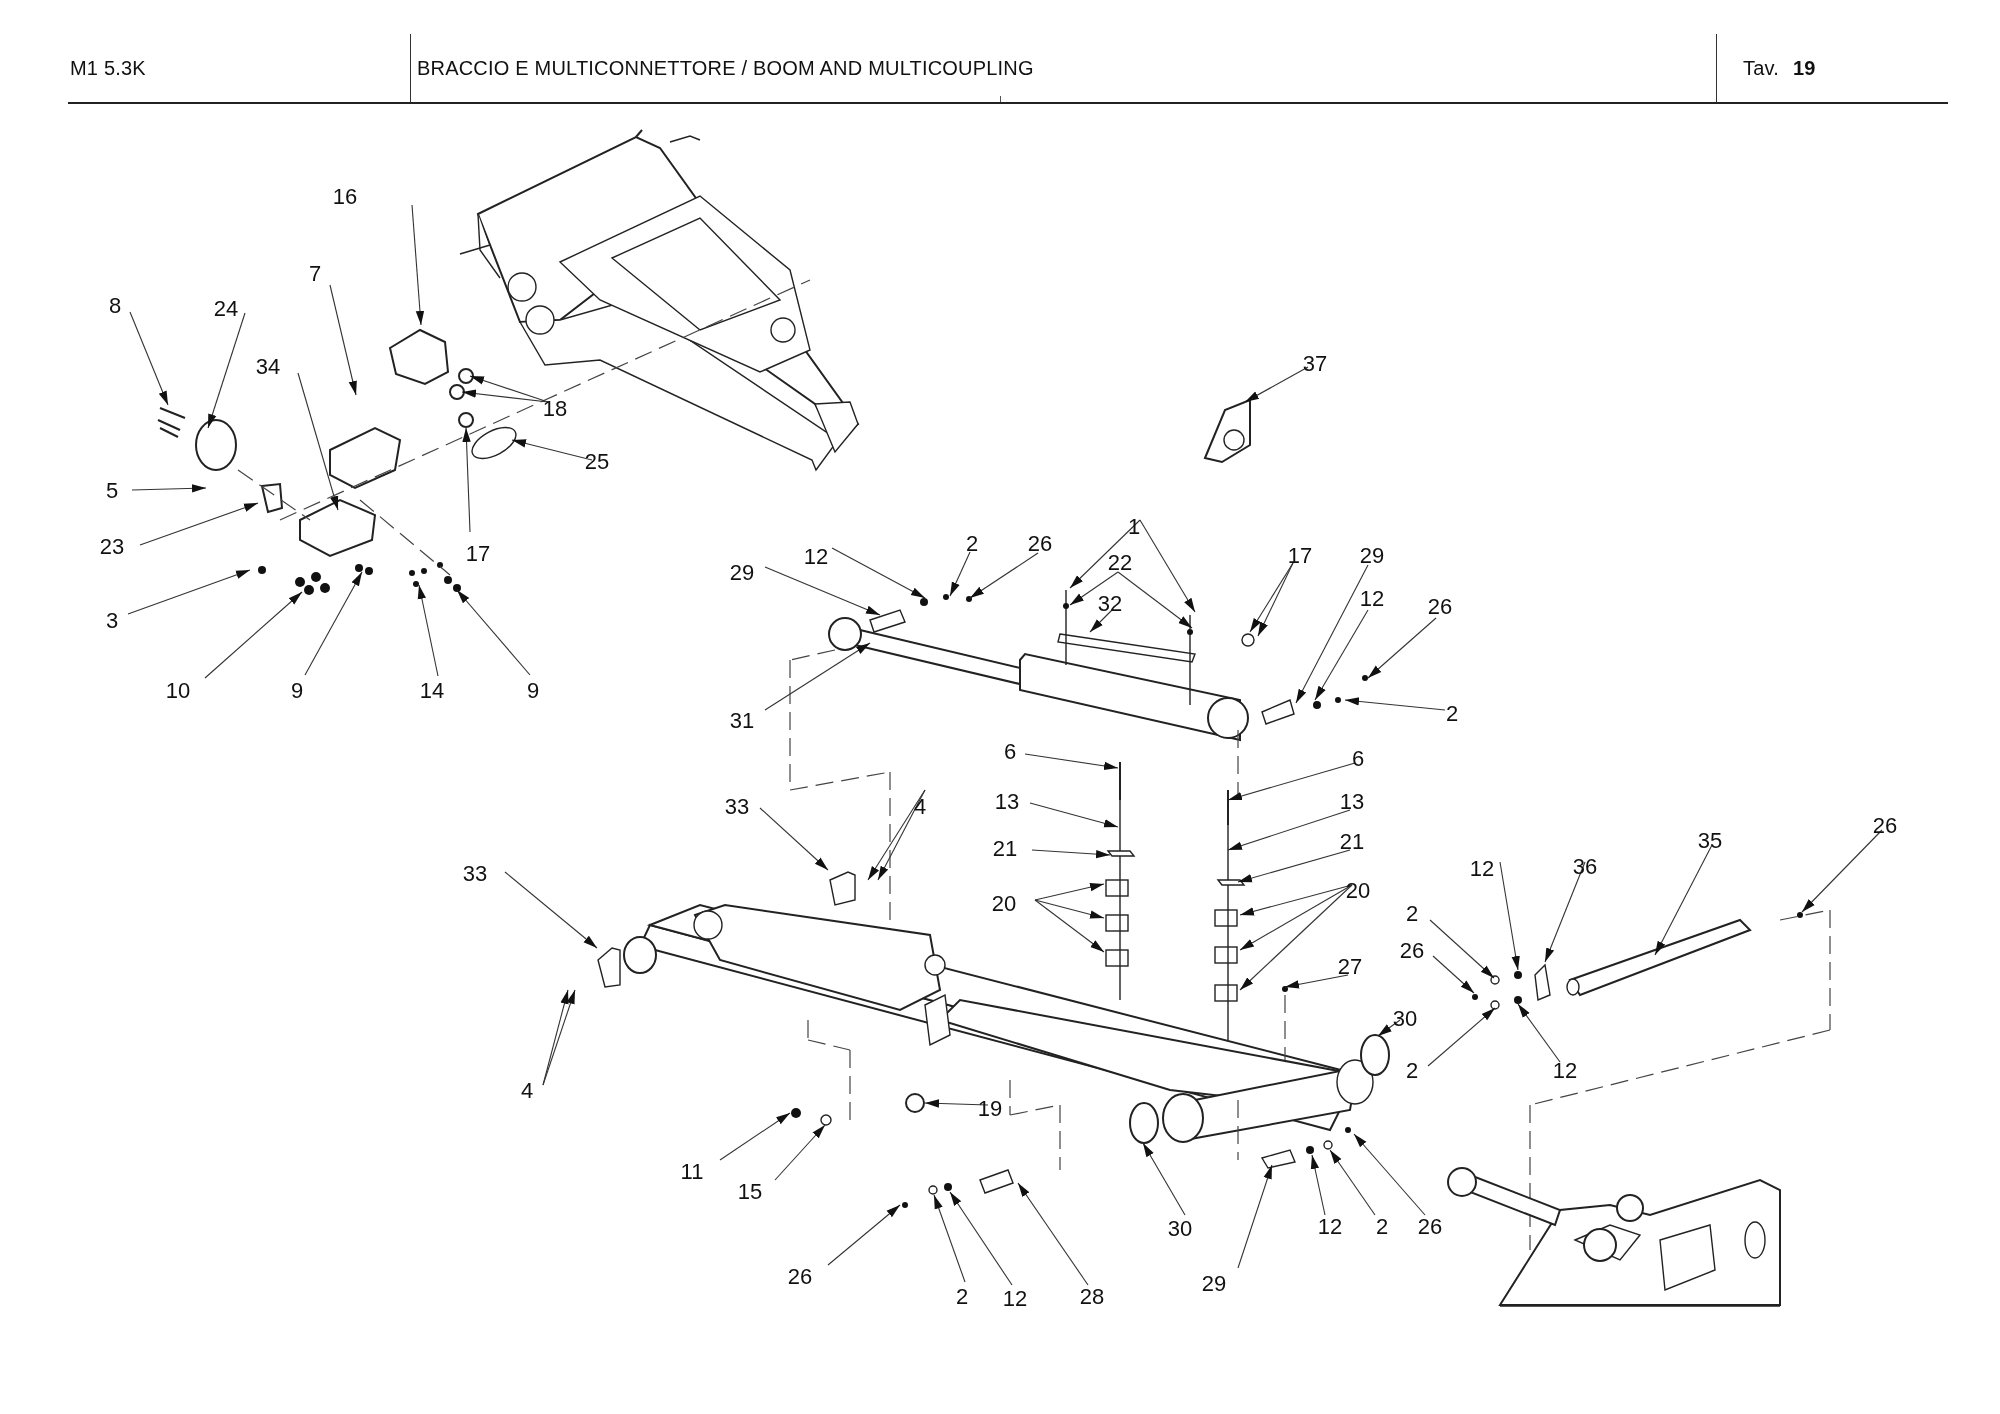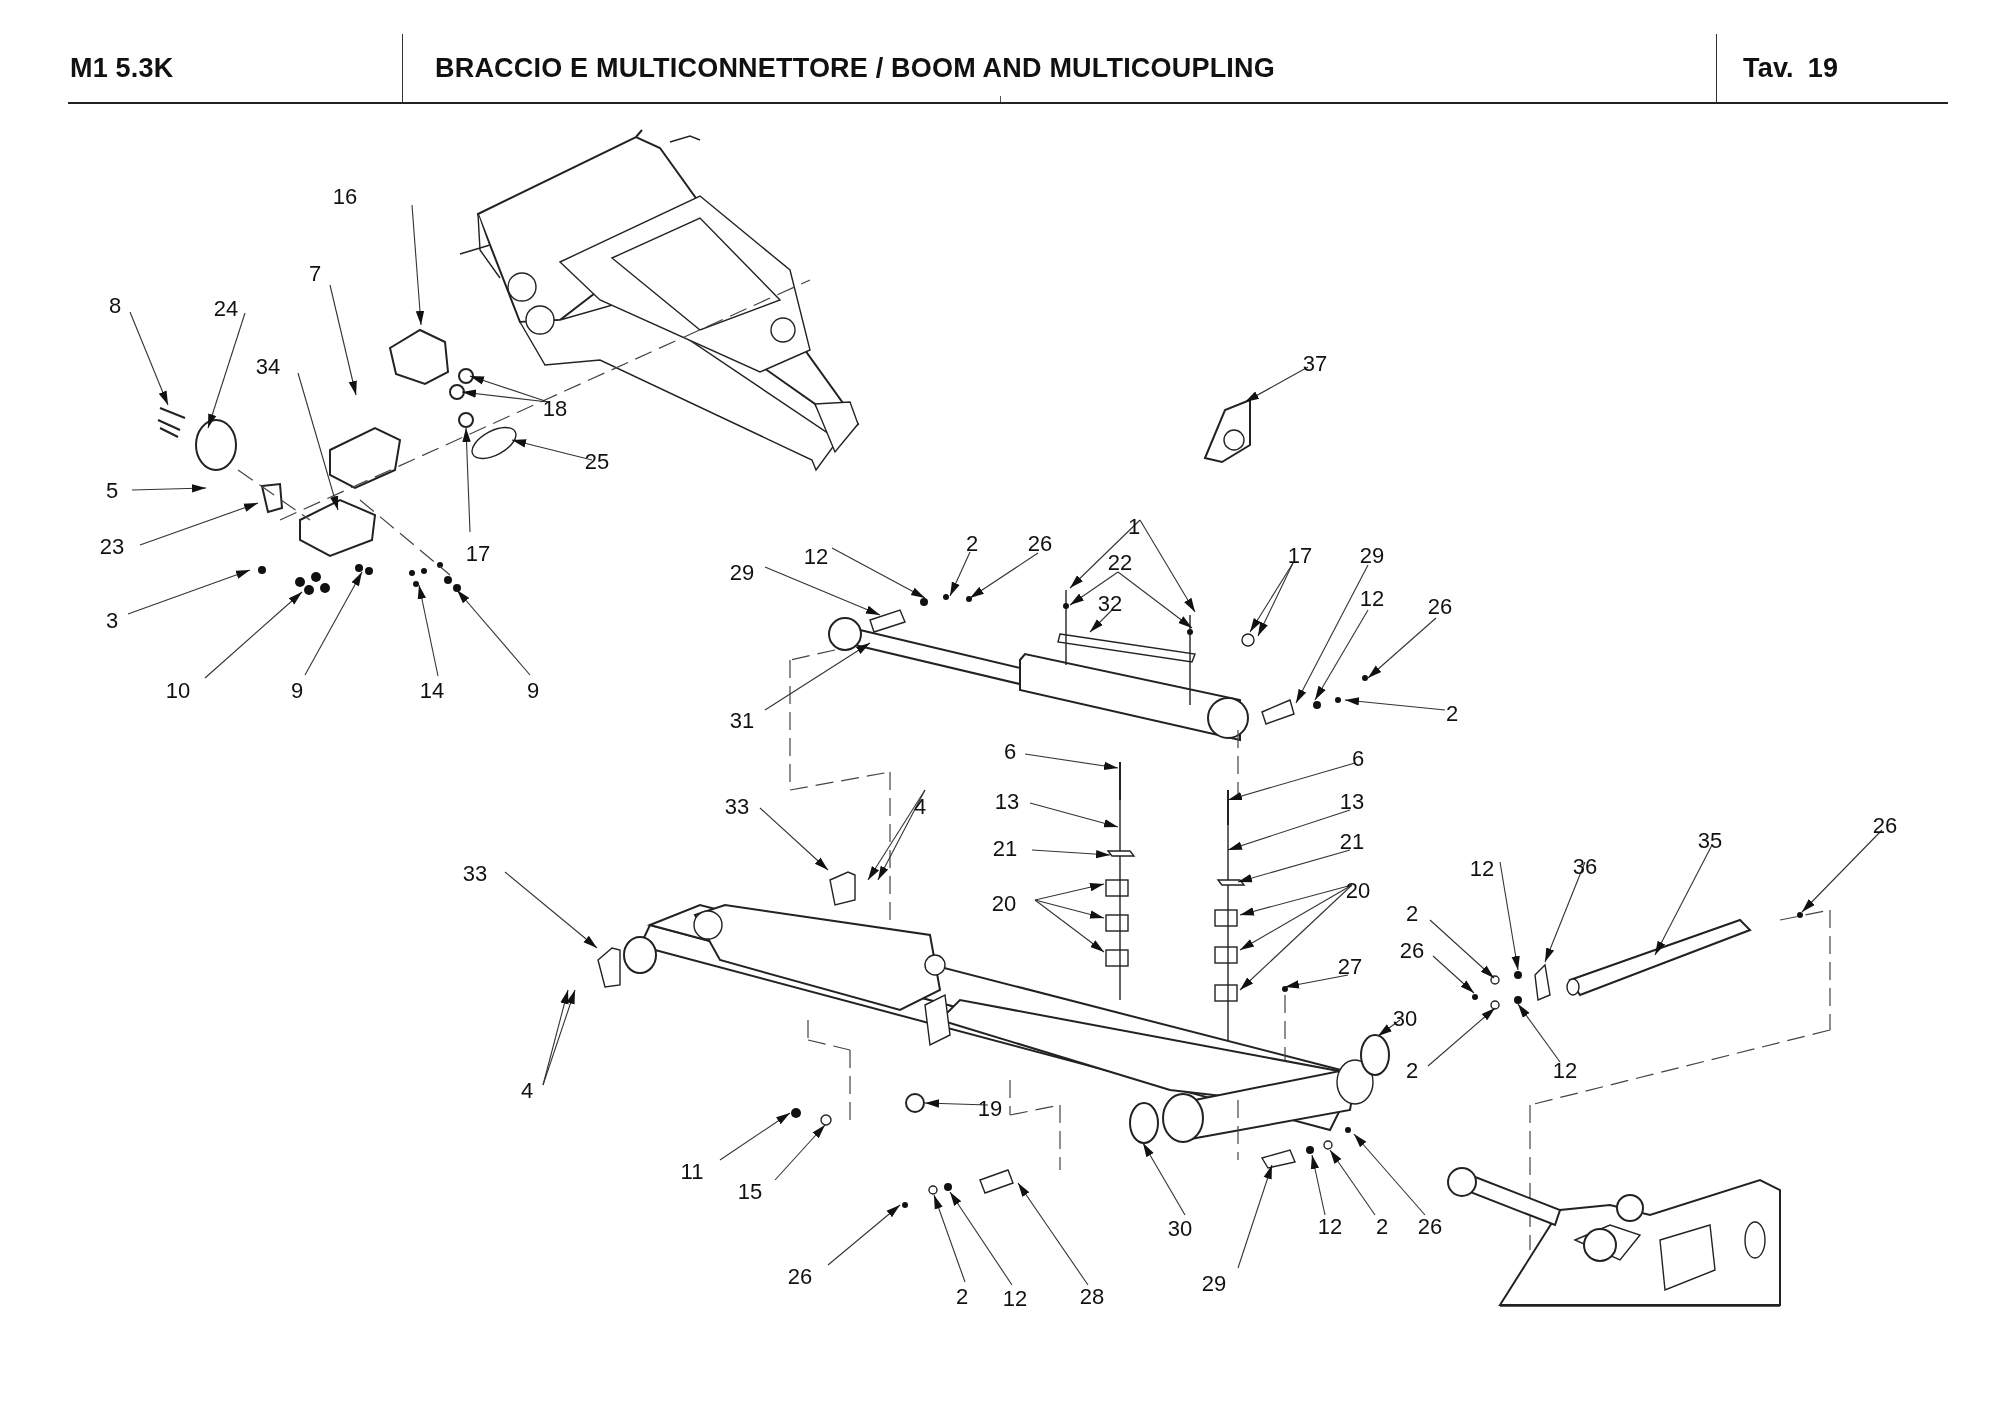--- a/index.html
+++ b/index.html
@@ -1,20 +1,20 @@
 <!DOCTYPE html>
 <html><head>
 <meta charset="utf-8">
 <style>
   html, body { margin:0; padding:0; background:#ffffff; }
   body { width:2000px; height:1414px; position:relative; overflow:hidden; font-family:"Liberation Sans", sans-serif; color:#111; }
   .header { position:absolute; left:68px; top:34px; width:1880px; height:68px; border-bottom:2px solid #222; }
-  .hcell { position:absolute; top:0; height:68px; display:flex; align-items:center; font-weight:bold; font-size:27px; letter-spacing:0.2px; }
+  .hcell { position:absolute; top:0; height:68px; display:flex; align-items:center; font-weight:normal; font-size:20px; letter-spacing:0.2px; }
   .hcell.model { left:0; width:342px; padding-left:2px; }
-  .hcell.title { left:334px; width:1306px; border-left:1.5px solid #333; padding-left:32px; box-sizing:border-box; }
+  .hcell.title { left:342px; width:1306px; border-left:1.5px solid #333; padding-left:6px; box-sizing:border-box; }
   .hcell.page { left:1648px; width:232px; border-left:1.5px solid #333; padding-left:26px; box-sizing:border-box; }
   .hcell.page span { margin-right:14px;text-align:center; }
   .tick { position:absolute; left:1000px; top:96px; width:1px; height:6px; background:#555; }
   svg#diagram { position:absolute; left:0; top:0; width:2000px; height:1414px; }
   .callout-label { font-family:"Liberation Sans", sans-serif; font-size:22px; fill:#111; }
   .leader { stroke:#333; stroke-width:1.1; fill:none; }
   .arrowhead { fill:#111; }
   .part { stroke:#222; stroke-width:2; fill:#fff; }
   .part-thin { stroke:#222; stroke-width:1.4; fill:#fff; }
   .dash { stroke:#444; stroke-width:1.2; fill:none; stroke-dasharray:18 8; }

